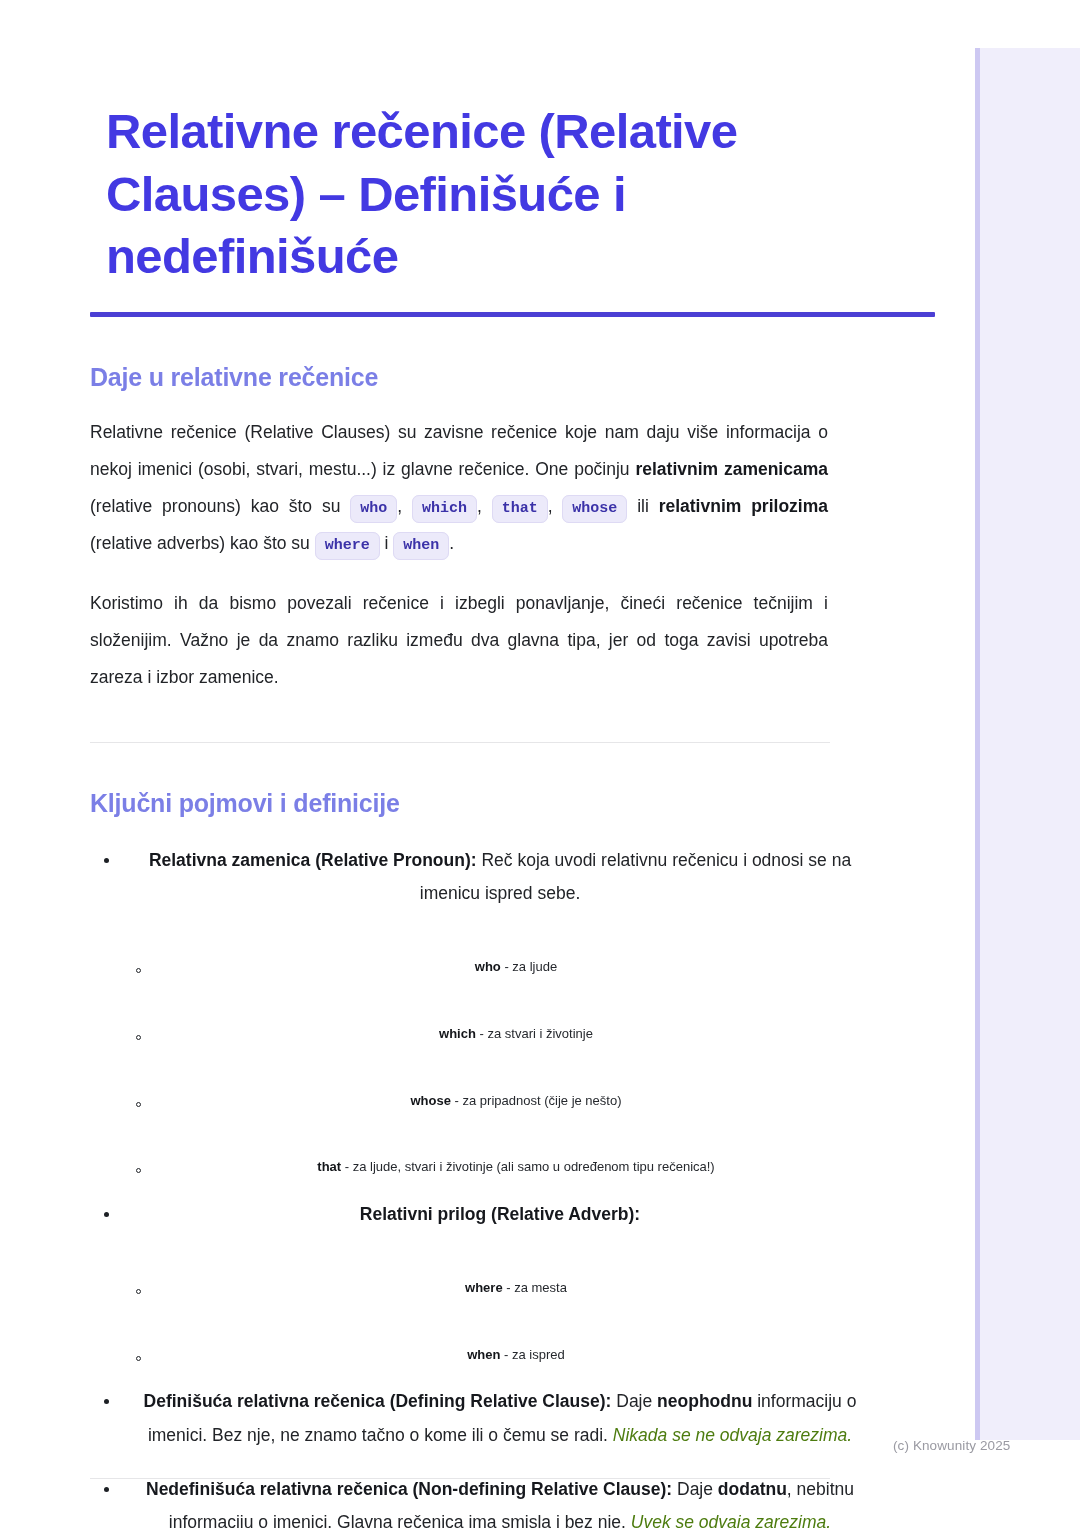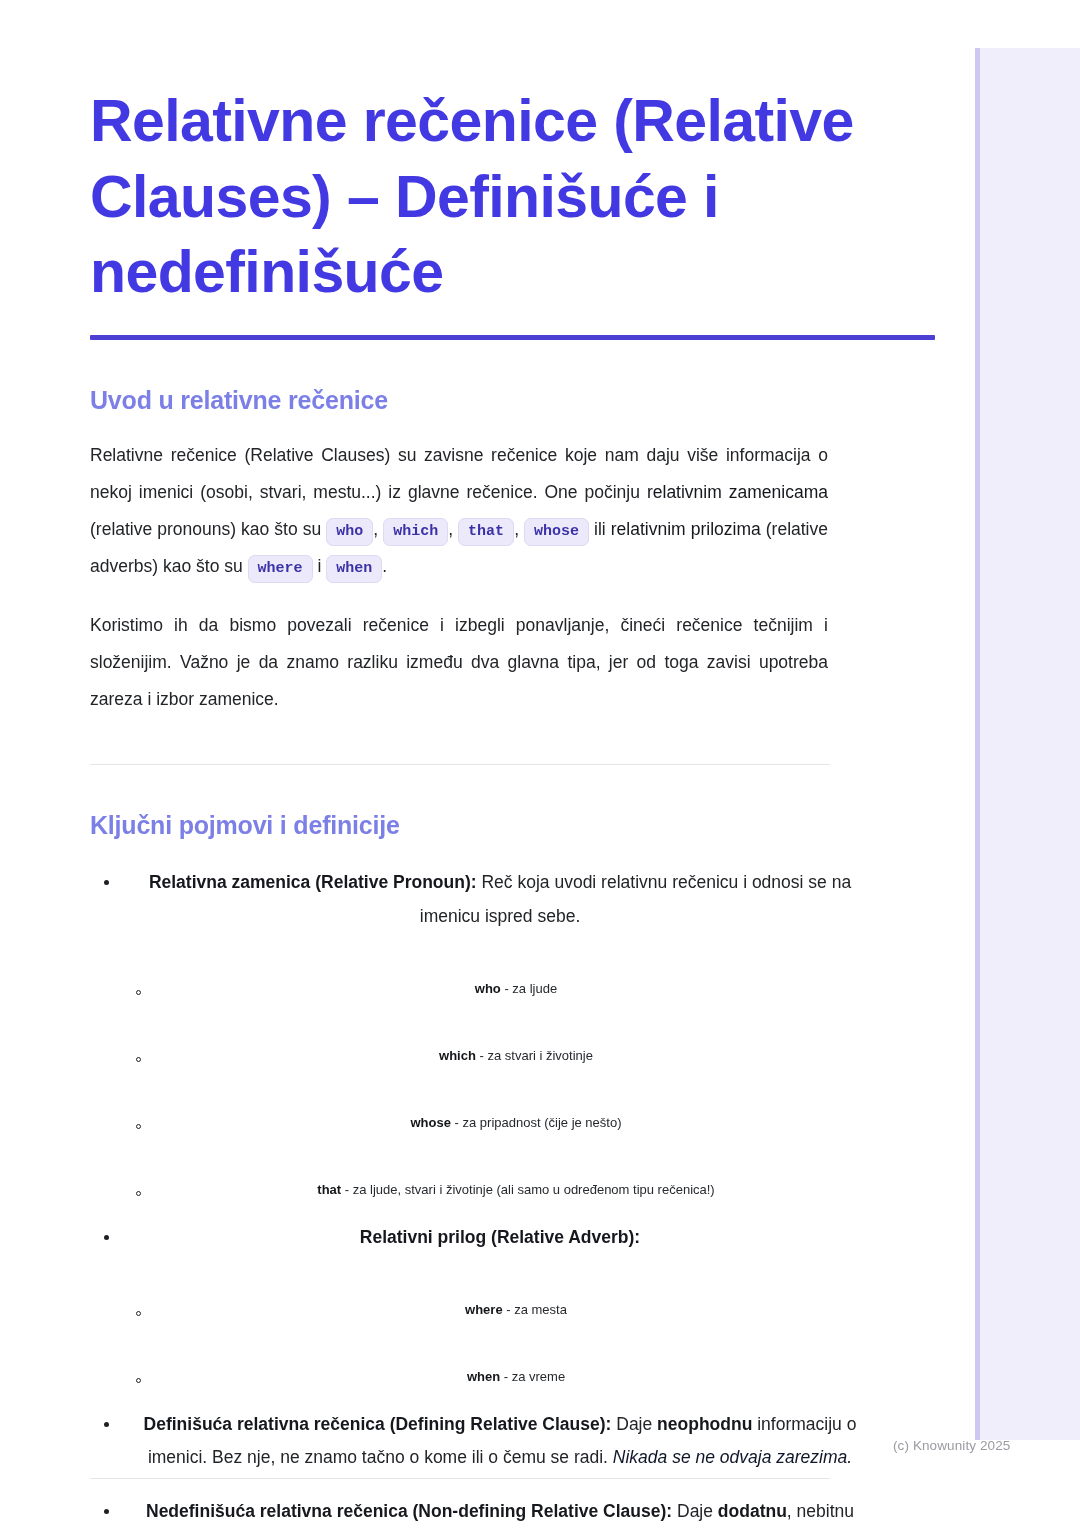--- a/index.html
+++ b/index.html
@@ -32,22 +32,22 @@
   #page {
     position: absolute;
     top: 0;
     left: 0;
     width: 1080px;
     padding: 84px 90px 0 90px;
     box-sizing: border-box;
   }
 
   #doc-title {
-    margin: 0;
-    font-size: 59px;
+    margin: 16px;
+    font-size: 49px;
     line-height: 1.28;
     font-weight: 700;
     letter-spacing: -0.6px;
     color: #4339e2;
     max-width: 800px;
   }
 
   #title-rule {
     margin-top: 24px;
     width: 845px;
@@ -67,21 +67,21 @@
   .body-par {
     margin: 22px 0 0 0;
     width: 738px;
     font-size: 17.5px;
     line-height: 2.12;
     color: #222428;
     text-align: justify;
     text-justify: inter-word;
   }
 
-  .body-par b { font-weight: 400; color: #16181d; }
+  .body-par b { font-weight: 700; color: #16181d; }
 
   code.chip {
     font-family: "Liberation Mono", "DejaVu Sans Mono", monospace;
     font-size: 15px;
     font-weight: 700;
     color: #3b32a8;
     background: #eceafa;
     border: 1px solid #dedaf4;
     border-radius: 7px;
     padding: 4px 9px 5px 9px;
@@ -117,21 +117,21 @@
     position: absolute;
     left: -16px;
     top: 14px;
     width: 5px;
     height: 5px;
     border-radius: 50%;
     background: #1d2025;
   }
   ul.lvl1 > li:last-child { margin-bottom: 13px; }
   ul.lvl1 b { font-weight: 700; color: #16181d; }
-  ul.lvl1 i { color: #0f172a; }
+  ul.lvl1 i { color: #4d7c0f; }
 
   ul.lvl2 {
     margin: 4px 0 0 0;
     padding: 0 0 0 32px;
     list-style: none;
   }
   ul.lvl2 > li {
     position: relative;
     font-size: 13px;
     line-height: 1.6;
@@ -177,21 +177,21 @@
 </head>
 <body>
 
 <div id="right-panel"></div>
 
 <div id="page">
 
   <h1 id="doc-title">Relativne rečenice (Relative Clauses) – Definišuće i nedefinišuće</h1>
   <div id="title-rule"></div>
 
-  <h2 class="section-heading">Uvod u relativne rečenice</h2>
+  <h2 class="section-heading">Daje u relativne rečenice</h2>
 
   <p class="body-par"><span>Relativne rečenice (Relative Clauses) su zavisne rečenice koje nam daju više informacija o nekoj imenici (osobi, stvari, mestu...) iz glavne rečenice. One počinju </span><b>relativnim zamenicama</b><span> (relative pronouns) kao što su </span><code class="chip">who</code><span>, </span><code class="chip">which</code><span>, </span><code class="chip">that</code><span>, </span><code class="chip">whose</code><span> ili </span><b>relativnim prilozima</b><span> (relative adverbs) kao što su </span><code class="chip">where</code><span> i </span><code class="chip">when</code><span>.</span></p>
 
   <p class="body-par">Koristimo ih da bismo povezali rečenice i izbegli ponavljanje, čineći rečenice tečnijim i složenijim. Važno je da znamo razliku između dva glavna tipa, jer od toga zavisi upotreba zareza i izbor zamenice.</p>
 
   <div class="hr-light"></div>
 
   <h2 class="section-heading">Ključni pojmovi i definicije</h2>
 
   <ul class="lvl1">
@@ -203,21 +203,21 @@
         <li><b>which</b><span> - za stvari i životinje</span></li>
         <li><b>whose</b><span> - za pripadnost (čije je nešto)</span></li>
         <li><b>that</b><span> - za ljude, stvari i životinje (ali samo u određenom tipu rečenica!)</span></li>
       </ul>
     </li>
 
     <li>
       <b>Relativni prilog (Relative Adverb):</b>
       <ul class="lvl2">
         <li><b>where</b><span> - za mesta</span></li>
-        <li><b>when</b><span> - za vreme</span></li>
+        <li><b>when</b><span> - za ispred</span></li>
       </ul>
     </li>
 
     <li><b>Definišuća relativna rečenica (Defining Relative Clause):</b><span> Daje </span><b>neophodnu</b><span> informaciju o imenici. Bez nje, ne znamo tačno o kome ili o čemu se radi. </span><i>Nikada se ne odvaja zarezima.</i></li>
 
     <li><b>Nedefinišuća relativna rečenica (Non-defining Relative Clause):</b><span> Daje </span><b>dodatnu</b><span>, nebitnu informaciju o imenici. Glavna rečenica ima smisla i bez nje. </span><i>Uvek se odvaja zarezima.</i></li>
 
   </ul>
 </div>
 

